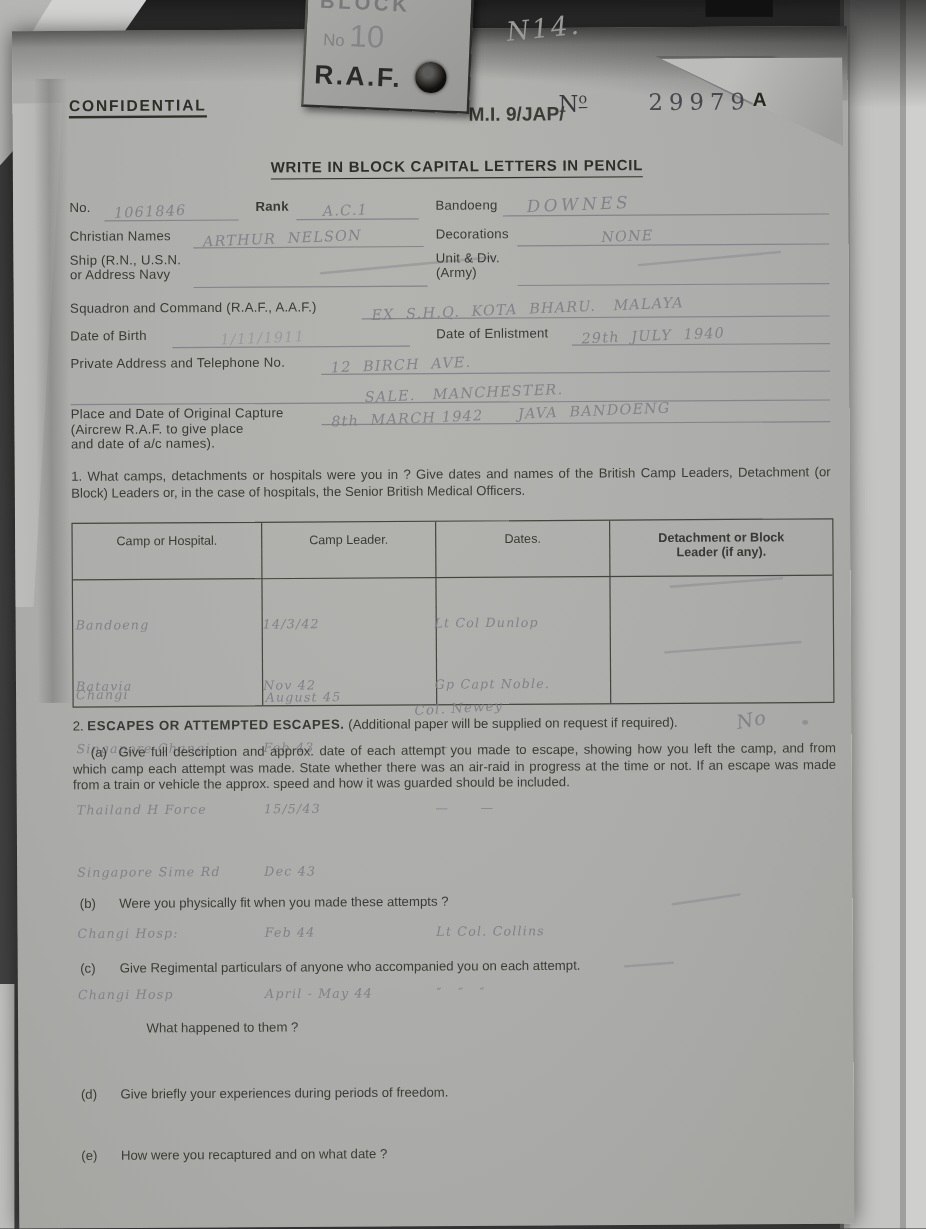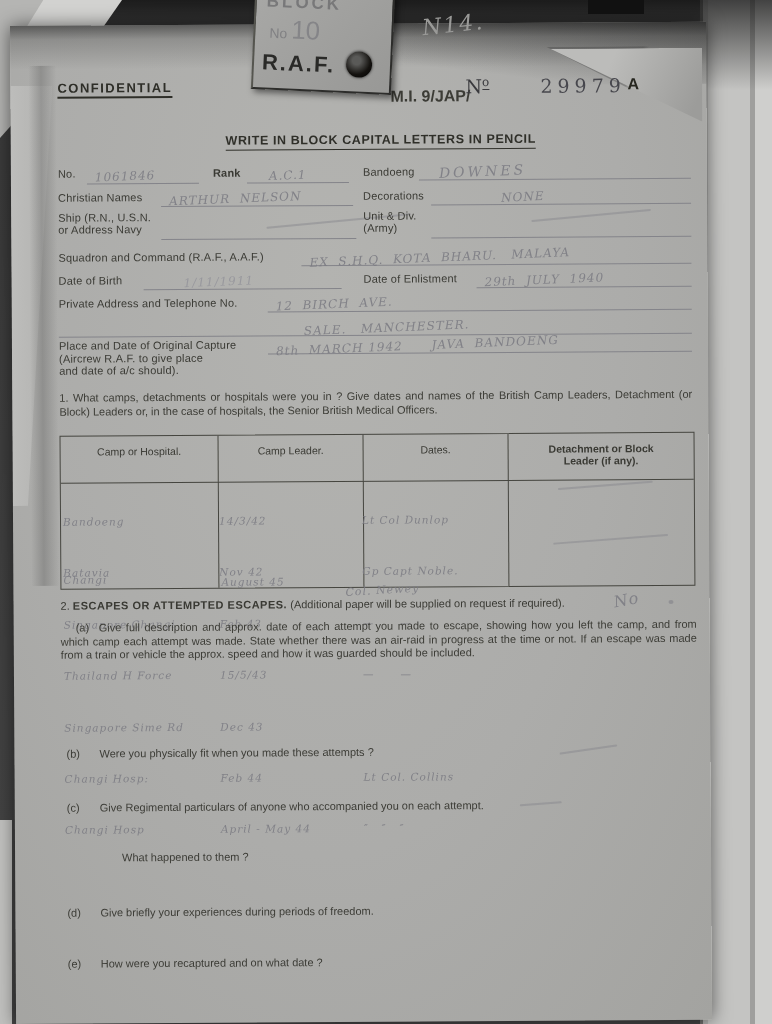--- a/index.html
+++ b/index.html
@@ -183,21 +183,21 @@
     <span class="lbl" style="left:47px;top:272px;">Private Address and Telephone No.</span>
     <span class="fill" style="left:256px;top:271px;width:424px;">
       <span class="hw">12  BIRCH  AVE.</span>
       </span>
     <span class="fill" style="left:47px;top:295px;width:633px;">
       <span class="hw" style="left:245px;">SALE.   MANCHESTER.</span>
       </span>
 
     <span class="lbl" style="left:47px;top:314px;">Place and Date of Original Capture</span>
     <span class="lbl" style="left:47px;top:327px;">(Aircrew R.A.F. to give place</span>
-    <span class="lbl" style="left:47px;top:339px;">and date of a/c should).</span>
+    <span class="lbl" style="left:47px;top:339px;">and date of a/c names).</span>
     <span class="fill" style="left:256px;top:313px;width:424px;">
       <span class="hw">8th  MARCH 1942      JAVA  BANDOENG</span>
       </span>
 
     <div class="para" style="left:47px;top:366px;width:633px;">1.   What camps, detachments or hospitals were you in ?   Give dates and names of the British Camp Leaders,  Detachment (or Block) Leaders or, in the case of hospitals, the Senior British Medical Officers.</div>
 
     <div class="abs" id="camps-table">
       <div class="hrow">
         <div class="hcell c1">Camp or Hospital.</div>
         <div class="hcell c3">Camp Leader.</div>

